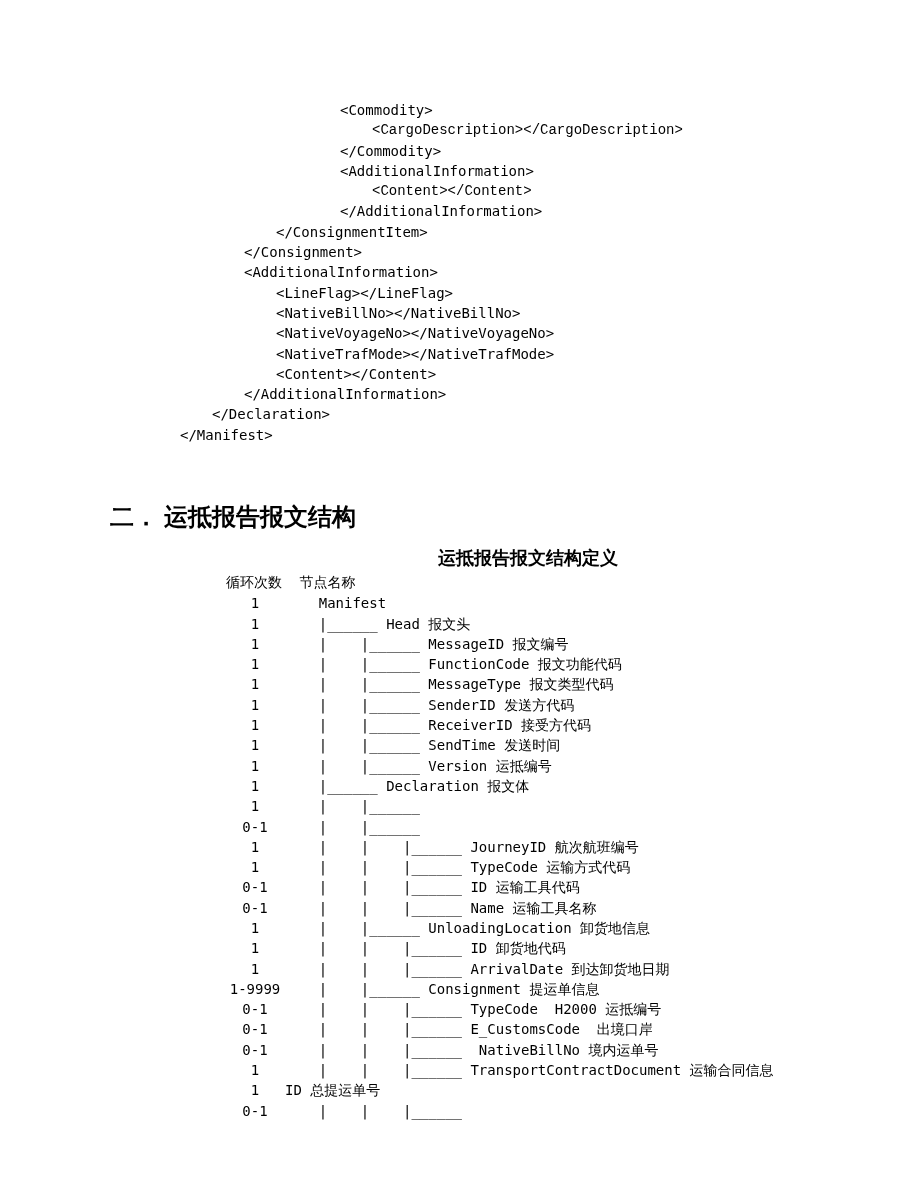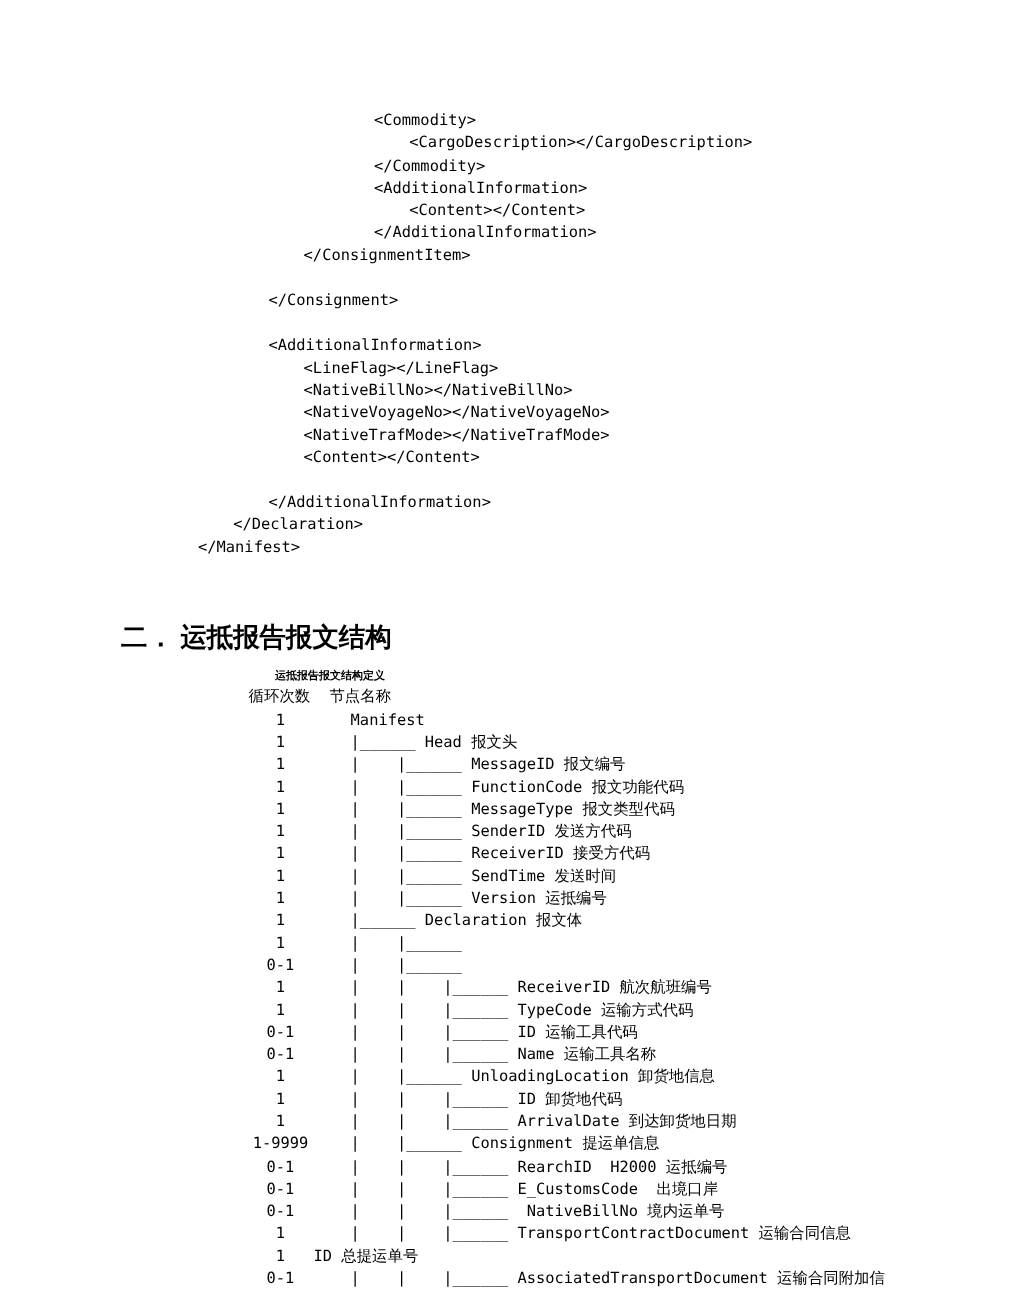--- a/index.html
+++ b/index.html
@@ -19,35 +19,36 @@
     font-family: "SimSun", "宋体", monospace;
     white-space: pre;
     margin-left: 70px;
     margin-bottom: 55px;
   }
   .xml-block .line {
     display: block;
   }
   .ind0 { padding-left: 0px; }
   .ind1 { padding-left: 32px; }
-  .ind2 { padding-left: 64px; margin-top: 21px; }
+  .ind2 { padding-left: 64px; }
   .ind3 { padding-left: 96px; }
   .ind5 { padding-left: 160px; }
-  .ind6 { padding-left: 192px; }
+  .ind6 { padding-left: 192px; font-family: Liberation Mono, monospace; }
 
   .section-heading {
     font-weight: bold;
     font-size: 24px;
     margin-bottom: 10px;
   }
   .sub-heading {
     font-weight: bold;
-    font-size: 10px;
+    font-size: 18px;
     margin-left: 140px;
     margin-bottom: 2px;
+    text-align: center;
   }
   .tree-header {
     margin-left: 116px;
     font-size: 14px;
   }
   .tree-header span.col1 { display:inline-block; width:70px; }
   .tree-header span.col2 { display:inline-block; }
 
   .tree {
     margin-left: 115px;
@@ -141,21 +142,21 @@
         <div class="tree-count">1</div>
         <div class="tree-struct">    |    |______ </div>
       </div>
       <div class="tree-row">
         <div class="tree-count">0-1</div>
         <div class="tree-struct">    |    |______ </div>
       </div>
       <div class="tree-row">
         <div class="tree-count">1</div>
         <div class="tree-struct">    |    |    |______ </div>
-        <div class="tree-label">ReceiverID 航次航班编号</div>
+        <div class="tree-label">JourneyID 航次航班编号</div>
       </div>
       <div class="tree-row">
         <div class="tree-count">1</div>
         <div class="tree-struct">    |    |    |______ </div>
         <div class="tree-label">TypeCode 运输方式代码</div>
       </div>
       <div class="tree-row">
         <div class="tree-count">0-1</div>
         <div class="tree-struct">    |    |    |______ </div>
         <div class="tree-label">ID 运输工具代码</div>
@@ -181,21 +182,21 @@
         <div class="tree-label">ArrivalDate 到达卸货地日期</div>
       </div>
       <div class="tree-row">
         <div class="tree-count">1-9999</div>
         <div class="tree-struct">    |    |______ </div>
         <div class="tree-label">Consignment 提运单信息</div>
       </div>
       <div class="tree-row">
         <div class="tree-count">0-1</div>
         <div class="tree-struct">    |    |    |______ </div>
-        <div class="tree-label">RearchID  H2000 运抵编号</div>
+        <div class="tree-label">TypeCode  H2000 运抵编号</div>
       </div>
       <div class="tree-row">
         <div class="tree-count">0-1</div>
         <div class="tree-struct">    |    |    |______ </div>
         <div class="tree-label">E_CustomsCode  出境口岸</div>
       </div>
       <div class="tree-row">
         <div class="tree-count">0-1</div>
         <div class="tree-struct">    |    |    |______ </div>
         <div class="tree-label"> NativeBillNo 境内运单号</div>
@@ -205,17 +206,16 @@
         <div class="tree-struct">    |    |    |______ </div>
         <div class="tree-label">TransportContractDocument 运输合同信息</div>
       </div>
       <div class="tree-row">
         <div class="tree-count">1</div>
         <div class="tree-label">ID 总提运单号</div>
       </div>
       <div class="tree-row">
         <div class="tree-count">0-1</div>
         <div class="tree-struct">    |    |    |______ </div>
-        <div class="tree-label">AssociatedTransportDocument 运输合同附加信</div>
       </div>
     </div>
 
 </div>
 
 </body></html>

